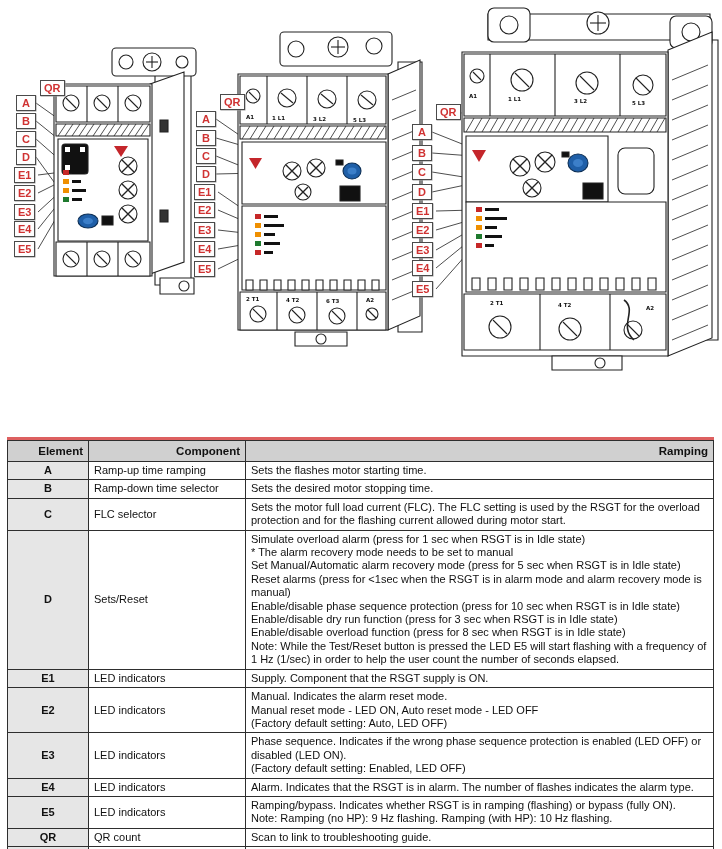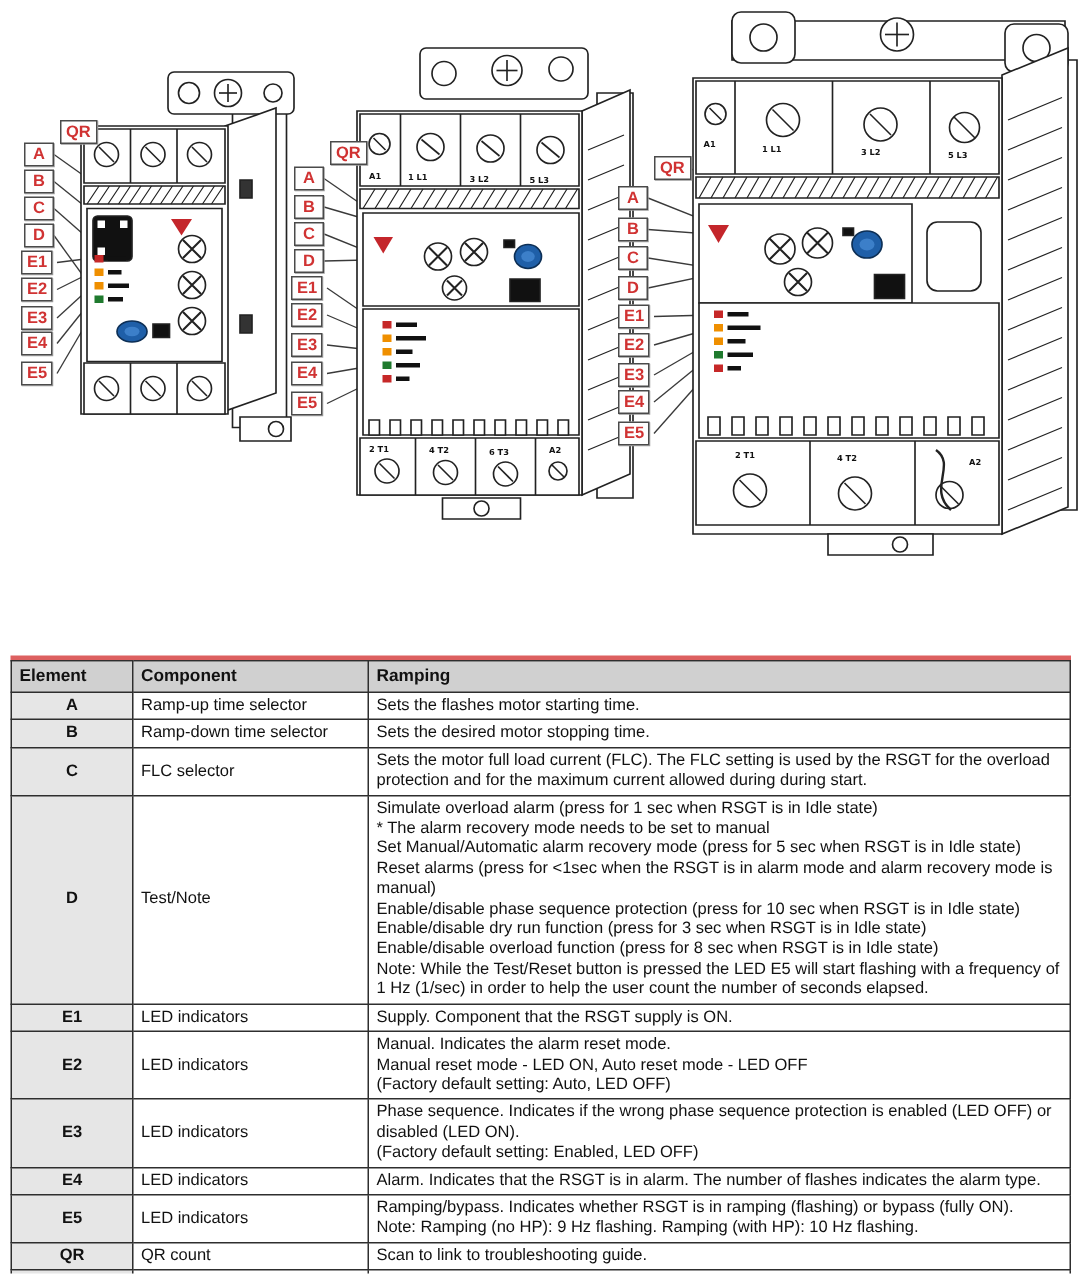--- a/index.html
+++ b/index.html
@@ -14,21 +14,21 @@
     border:1px solid #4a4a4a;background:#fefefe;color:#d03232;
     font-weight:bold;font-size:11px;line-height:14px;text-align:center;
     box-shadow:0.5px 0.5px 0 #9a9a9a;
   }
   .topline{width:707px;margin-left:7px;height:3px;background:#dd6060;}
   table.spec{
     border-collapse:collapse;width:707px;margin-left:7px;table-layout:fixed;
     font-size:11px;line-height:1.22;
   }
   table.spec th,table.spec td{border:1px solid #2e2e2e;padding:2px 5px;vertical-align:middle;}
-  table.spec th{background:#d0d0d0;text-align:left;font-size:11.5px;padding:3px 5px;}
+  table.spec th{background:#d0d0d0;text-align:right;font-size:11.5px;padding:3px 5px;}
   th.el-h{width:70px;text-align:center;}
   th.comp-h{width:146px;margin-top:28px;}
   td.el{background:#e6e6e6;font-weight:bold;text-align:center;}
   td.func{white-space:pre-line;}
   svg *{vector-effect:non-scaling-stroke;}
   text.term{font-family:"DejaVu Sans",sans-serif;font-size:5.5px;font-weight:bold;fill:#111;stroke:none;}
 </style>
 </head>
 <body>
 
@@ -367,36 +367,36 @@
   <thead>
     <tr>
       <th class="el-h">Element</th>
       <th class="comp-h">Component</th>
       <th class="func-h">Ramping</th>
     </tr>
   </thead>
   <tbody>
     <tr>
       <td class="el">A</td>
-      <td class="comp">Ramp-up time selector</td>
+      <td class="comp">Ramp-up time ramping</td>
       <td class="func">Sets the flashes motor starting time.</td>
     </tr>
     <tr>
       <td class="el">B</td>
       <td class="comp">Ramp-down time selector</td>
       <td class="func">Sets the desired motor stopping time.</td>
     </tr>
     <tr>
       <td class="el">C</td>
       <td class="comp">FLC selector</td>
-      <td class="func">Sets the motor full load current (FLC). The FLC setting is used by the RSGT for the overload protection and for the maximum current allowed during during start.</td>
+      <td class="func">Sets the motor full load current (FLC). The FLC setting is used by the RSGT for the overload protection and for the flashing current allowed during motor start.</td>
     </tr>
     <tr>
       <td class="el">D</td>
-      <td class="comp">Test/Note</td>
+      <td class="comp">Sets/Reset</td>
       <td class="func">Simulate overload alarm (press for 1 sec when RSGT is in Idle state)
 * The alarm recovery mode needs to be set to manual
 Set Manual/Automatic alarm recovery mode (press for 5 sec when RSGT is in Idle state)
 Reset alarms (press for &lt;1sec when the RSGT is in alarm mode and alarm recovery mode is manual)
 Enable/disable phase sequence protection (press for 10 sec when RSGT is in Idle state)
 Enable/disable dry run function (press for 3 sec when RSGT is in Idle state)
 Enable/disable overload function (press for 8 sec when RSGT is in Idle state)
 Note: While the Test/Reset button is pressed the LED E5 will start flashing with a frequency of 1 Hz (1/sec) in order to help the user count the number of seconds elapsed.</td>
     </tr>
     <tr>

